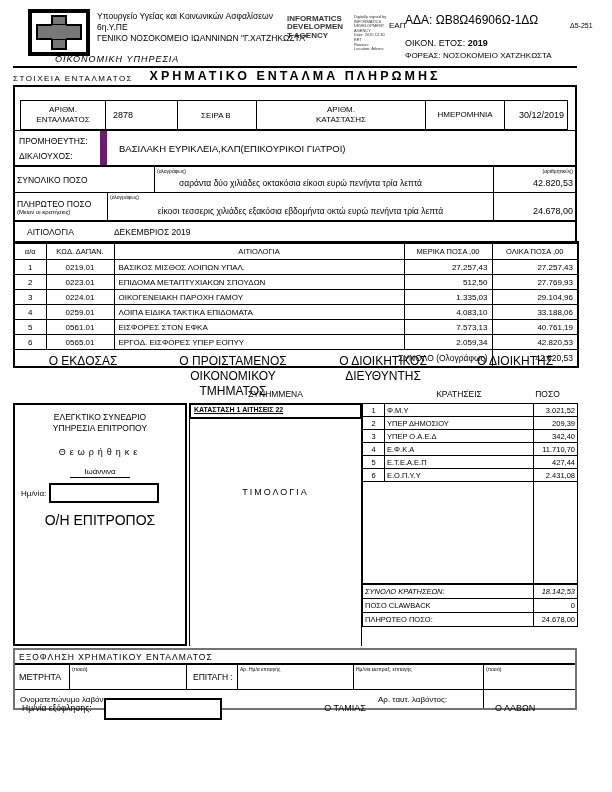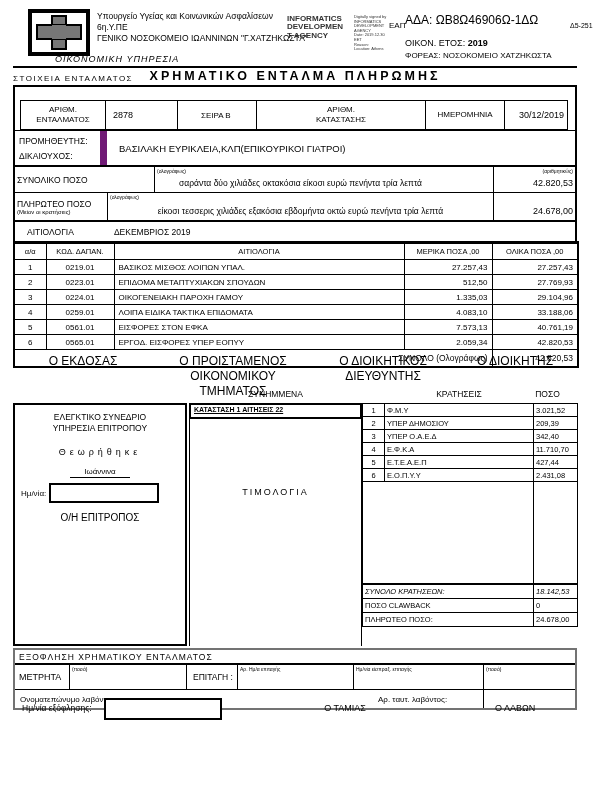--- a/index.html
+++ b/index.html
@@ -63,32 +63,32 @@
   .colhead{font-size:8.5px;}
 
   
   .audit{border:2px solid #000;box-sizing:border-box;font-size:8.5px;text-align:center;}
   .audit .t{margin-top:7px;line-height:1.25;}
   .audit .theor{margin-top:14px;font-size:9px;letter-spacing:4px;}
   .audit .city{margin-top:10px;font-size:8px;display:inline-block;border-bottom:1px solid #000;padding:0 14px 1px;}
   .audit .daterow{display:flex;align-items:center;margin:5px 4px 0 6px;text-align:left;}
   .audit .daterow .dl{font-size:8px;margin-right:3px;}
   .fillbox{border:2px solid #000;background:#fff;box-sizing:border-box;}
-  .audit .commis{margin-top:9px;font-size:10px;}
+  .audit .commis{margin-top:9px;font-size:14px;}
 
   
   .kata{border:2px solid #000;box-sizing:border-box;font-size:7px;font-weight:bold;text-decoration:underline;padding:1px 3px;overflow:hidden;white-space:nowrap;}
   .attach-col{border-left:1px solid #000;border-right:1px solid #000;box-sizing:border-box;}
   .timologia{font-size:9px;letter-spacing:2px;text-align:center;margin-top:68px;}
 
   
   .ded{width:215px;table-layout:fixed;}
   .ded td{border:1px solid #000;font-size:7.5px;height:12px;padding:0 2px;overflow:hidden;white-space:nowrap;}
   .ded td.no{text-align:center;padding:0;}
-  .ded td.amt{text-align:left;margin-top:31px;}
+  .ded td.amt{text-align:right;margin-top:31px;}
   .ded .fill td{height:101px;}
   .ded .tot td{height:13px;}
   .ded .tot.first td{border-top:2px solid #000;font-style:italic;}
 
   
   .paybox{border:2px solid #737373;box-sizing:border-box;}
   .pay-title{font-size:8.5px;letter-spacing:1px;border-bottom:2px solid #000;padding:2px 4px 1px;}
   .pay-row2{display:flex;height:24px;border-bottom:1px solid #000;}
   .pay-row2 .txt{display:flex;align-items:center;font-size:9px;padding-left:4px;box-sizing:border-box;}
   .pcell{position:relative;border-left:1px solid #000;box-sizing:border-box;}

